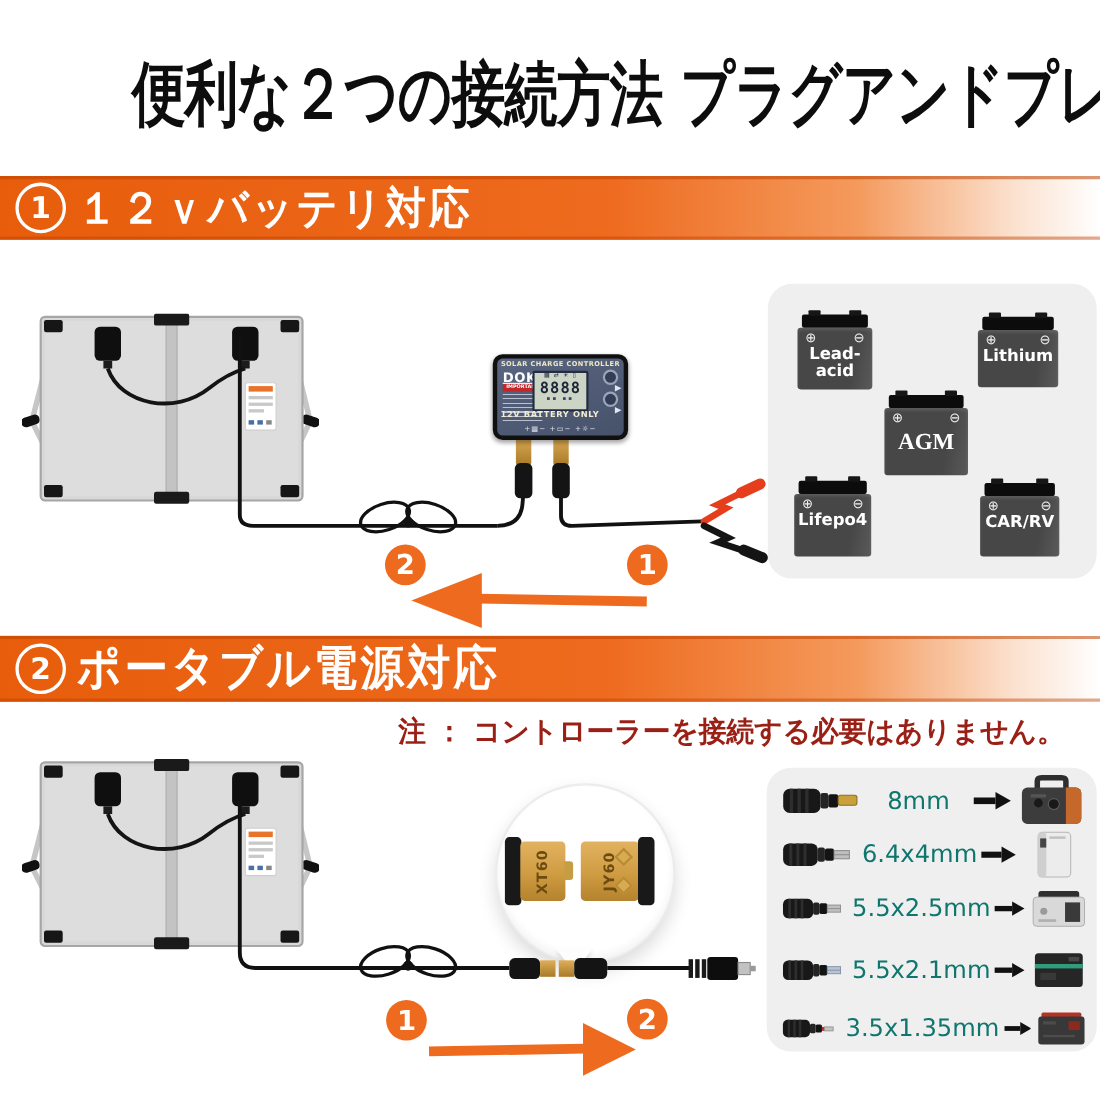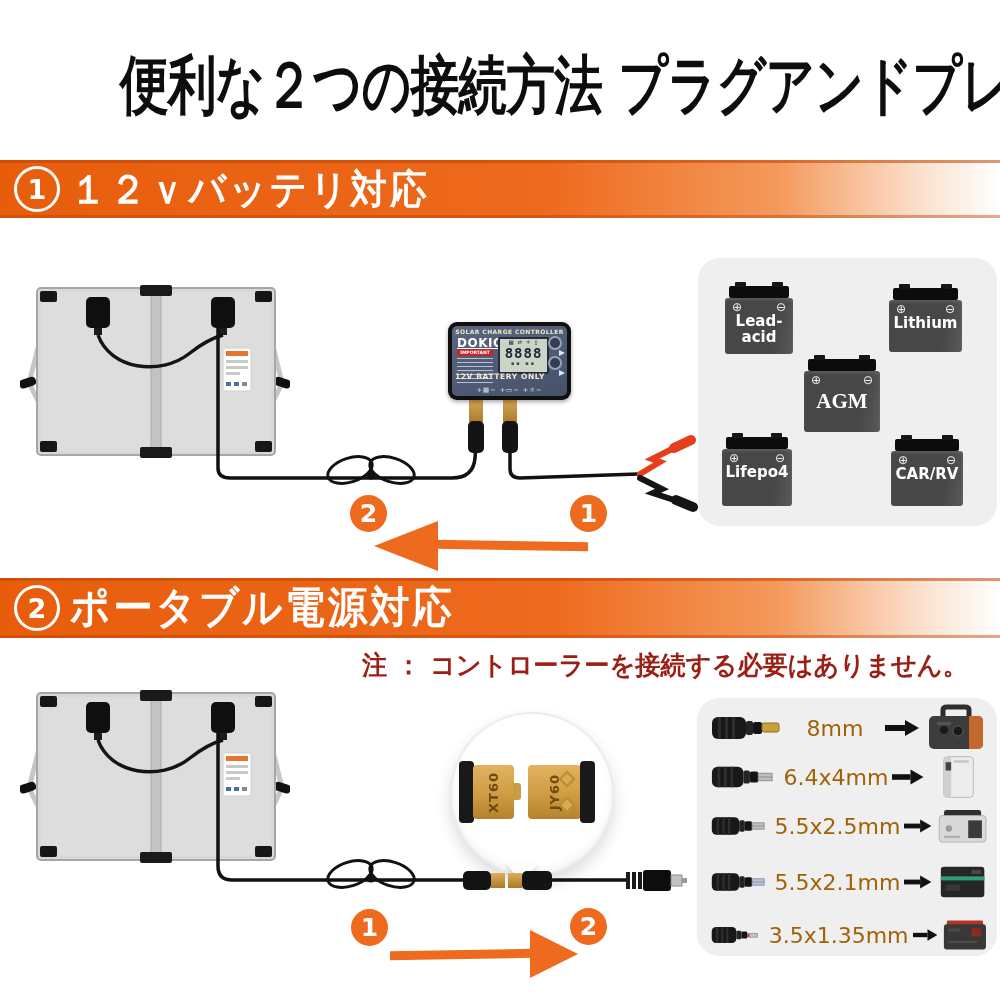--- a/index.html
+++ b/index.html
@@ -41,21 +41,21 @@
             border-radius:5px;overflow:hidden;}
   .ctl-header{position:absolute;top:2px;left:0;width:100%;text-align:center;font-size:6px;
               font-weight:700;color:#efe8c2;letter-spacing:.4px;white-space:nowrap;}
   .ctl-brand{position:absolute;top:10px;left:5px;font-size:12px;font-weight:900;color:#fff;
              letter-spacing:.5px;text-decoration:underline;}
   .ctl-warn{position:absolute;top:23px;left:5px;width:36px;height:7px;background:#c2272b;
             color:#fff;font-size:4.5px;font-weight:700;text-align:center;line-height:7px;
             border-radius:1px;}
   .ctl-lines{position:absolute;top:32px;left:5px;width:36px;height:26px;opacity:.8;
              background:repeating-linear-gradient(180deg,rgba(225,232,245,.9) 0 1px,transparent 1px 4px);}
-  .ctl-lcd{position:absolute;top:11px;left:46px;width:47px;height:33px;background:#cbd4c5;
+  .ctl-lcd{position:absolute;top:11px;left:32px;width:47px;height:33px;background:#cbd4c5;
            border:2px solid #232c42;border-radius:2px;text-align:center;overflow:hidden;}
   .lcd-icons{font-size:5.5px;color:#2a3345;line-height:7px;letter-spacing:1px;}
   .lcd-num{font-family:"DejaVu Sans Mono",monospace;font-size:14px;font-weight:700;
            color:#1b2535;line-height:14px;letter-spacing:1px;}
   .lcd-sub{font-size:5px;color:#39445c;line-height:6px;letter-spacing:2px;}
   .ctl-btn{position:absolute;width:10px;height:10px;border-radius:50%;background:#333e56;
            border:2px solid #9aa3b8;right:5px;}
   .ctl-btn.bt1{top:10px;} .ctl-btn.bt2{top:30px;}
   .ctl-arrow{position:absolute;right:2px;width:0;height:0;border-top:3px solid transparent;
              border-bottom:3px solid transparent;border-left:6px solid #dfe5f2;}
@@ -77,21 +77,21 @@
             border-radius:3px;box-shadow:inset 0 2px 3px rgba(255,255,255,.12);}
   .bat-terms{display:flex;justify-content:space-between;padding:3px 7px 0;color:#efefef;
              font-size:12px;line-height:12px;}
   .bat-label{color:#fff;font-weight:800;font-size:15px;line-height:1.05;text-align:center;
              margin-top:1px;}
   .battery.big .bat-label{font-size:21px;margin-top:4px;font-family:Liberation Serif, serif;}
 
   
   .adpcard{left:697px;top:698px;width:300px;height:258px;}
   .adp-row{position:absolute;left:14px;right:8px;height:44px;display:flex;align-items:center;gap:4px;}
-  .adp-size{flex:1;text-align:center;font-size:22px;color:#a16207;white-space:nowrap;}
+  .adp-size{flex:1;text-align:center;font-size:22px;color:#0f766e;white-space:nowrap;}
 
   
   .magnifier{position:absolute;left:450px;top:712px;width:160px;height:160px;border-radius:50%;
              background:#fff;border:2px solid #ececec;z-index:1;
              box-shadow:0 8px 16px rgba(0,0,0,.14), inset 0 -4px 8px rgba(0,0,0,.05);}
   .mag-pointer{position:absolute;left:505px;top:862px;width:0;height:0;z-index:1;
                border-left:17px solid transparent;border-right:17px solid transparent;
                border-top:22px solid #fdfdfd;filter:drop-shadow(0 3px 2px rgba(0,0,0,.12));}
   .cap{position:absolute;background:#191919;border-radius:4px;width:15px;height:62px;top:47px;}
   .capL{left:7px;} .capR{left:128px;}

